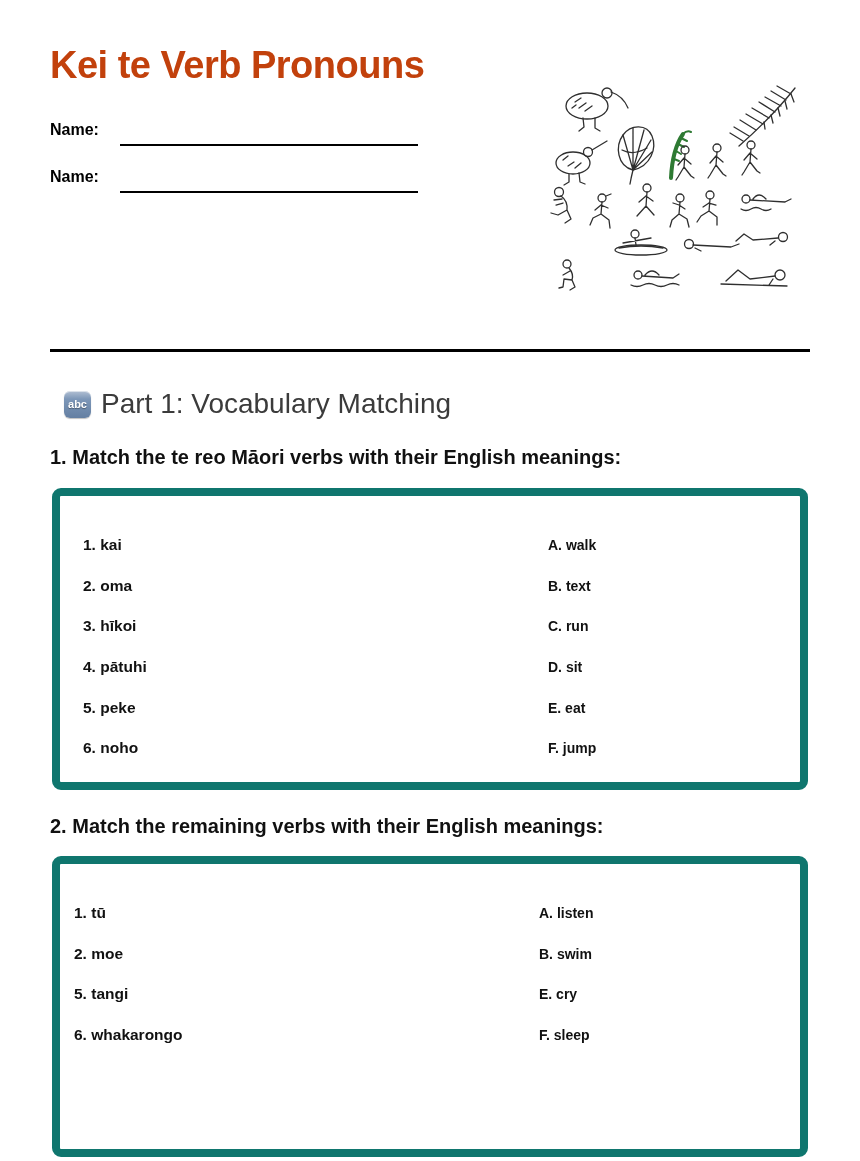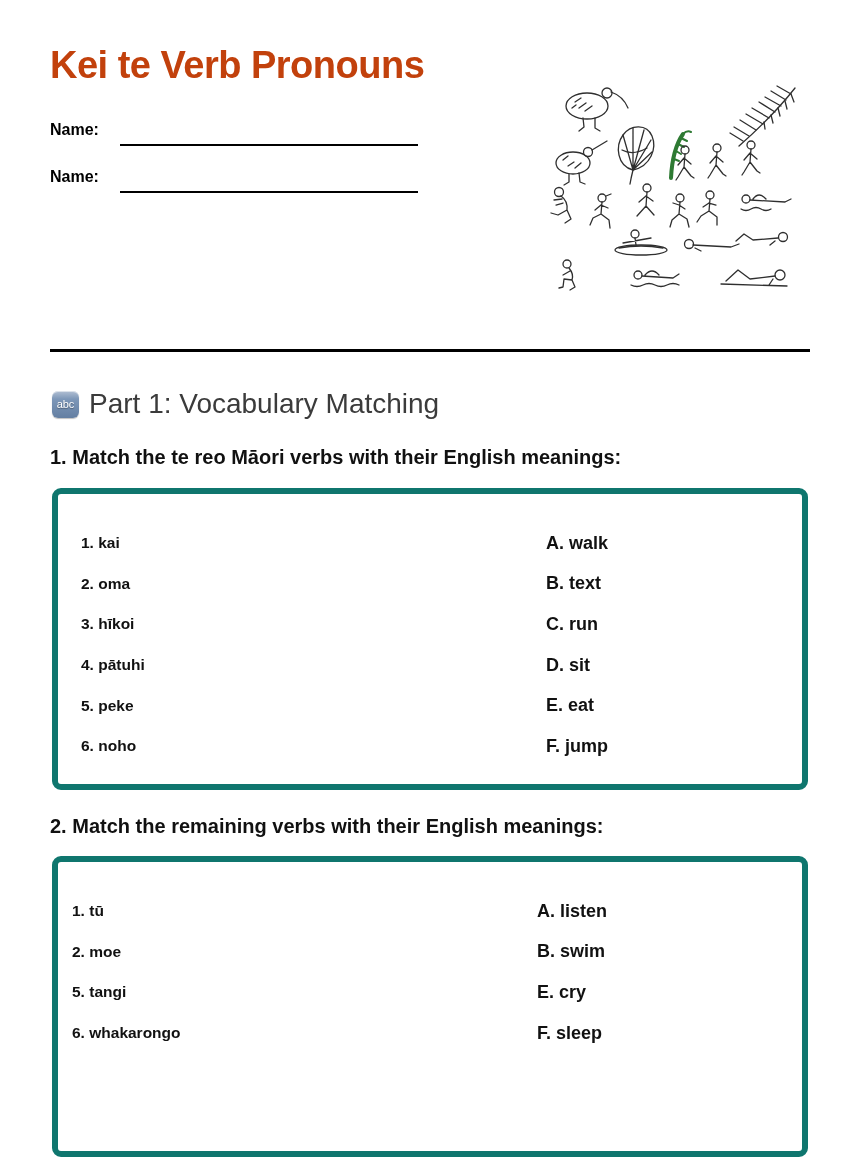--- a/index.html
+++ b/index.html
@@ -16,34 +16,35 @@
     position:absolute; left:120px; width:298px; height:0;
     border-bottom:2px solid #000;
   }
   .illustration { position:absolute; left:545px; top:78px; width:265px; height:218px; }
   .divider { position:absolute; left:50px; top:349px; width:760px; height:3px; background:#000; }
   .part-header { position:absolute; left:52px; top:388px; display:flex; align-items:center; gap:10px; }
   .abc-icon {
     width:27px; height:27px; border-radius:6px; flex:0 0 auto;
     background:linear-gradient(180deg,#b2c0d3 0%,#7d97b8 30%,#647fa2 100%);
     box-shadow: inset 0 1px 0 rgba(255,255,255,.55), 0 1px 1px rgba(0,0,0,.25);
-    color:#fff; font-size:11px; font-weight:normal;
+    color:#fff; font-size:11px; font-weight:bold;
     display:flex; align-items:center; justify-content:center;
     text-shadow:0 1px 1px rgba(0,0,0,.35);
+    margin-left:12px;
   }
   .part-title { font-size:28px; font-weight:normal; color:#3b3b3b; }
   .prompt { position:absolute; left:50px; font-size:20px; font-weight:bold; color:#111; }
   .match-box {
     position:absolute; left:52px; width:756px; box-sizing:border-box;
-    border:6px solid #0f766e; border-radius:9px; background:#fff;
+    border:8px solid #0f766e; border-radius:9px; background:#fff;
     padding:29px 0 0 23px;
   }
   .match-row { display:flex; align-items:center; height:40.6px; }
   .match-left  { width:465px; font-size:15.5px; font-weight:bold; color:#111; }
-  .match-right { font-size:18px; font-weight:bold; color:#111; }
+  .match-right { font-size:14px; font-weight:bold; color:#111; }
   svg .ink { stroke:#2f2f2f; fill:none; stroke-width:1.3; stroke-linecap:round; stroke-linejoin:round; }
 </style>
 </head>
 <body>
 
 <div class="page">
 
   <h1 class="title">Kei te Verb Pronouns</h1>
 
   <div class="field-label" style="top:121px; left:50px;">Name:</div>

